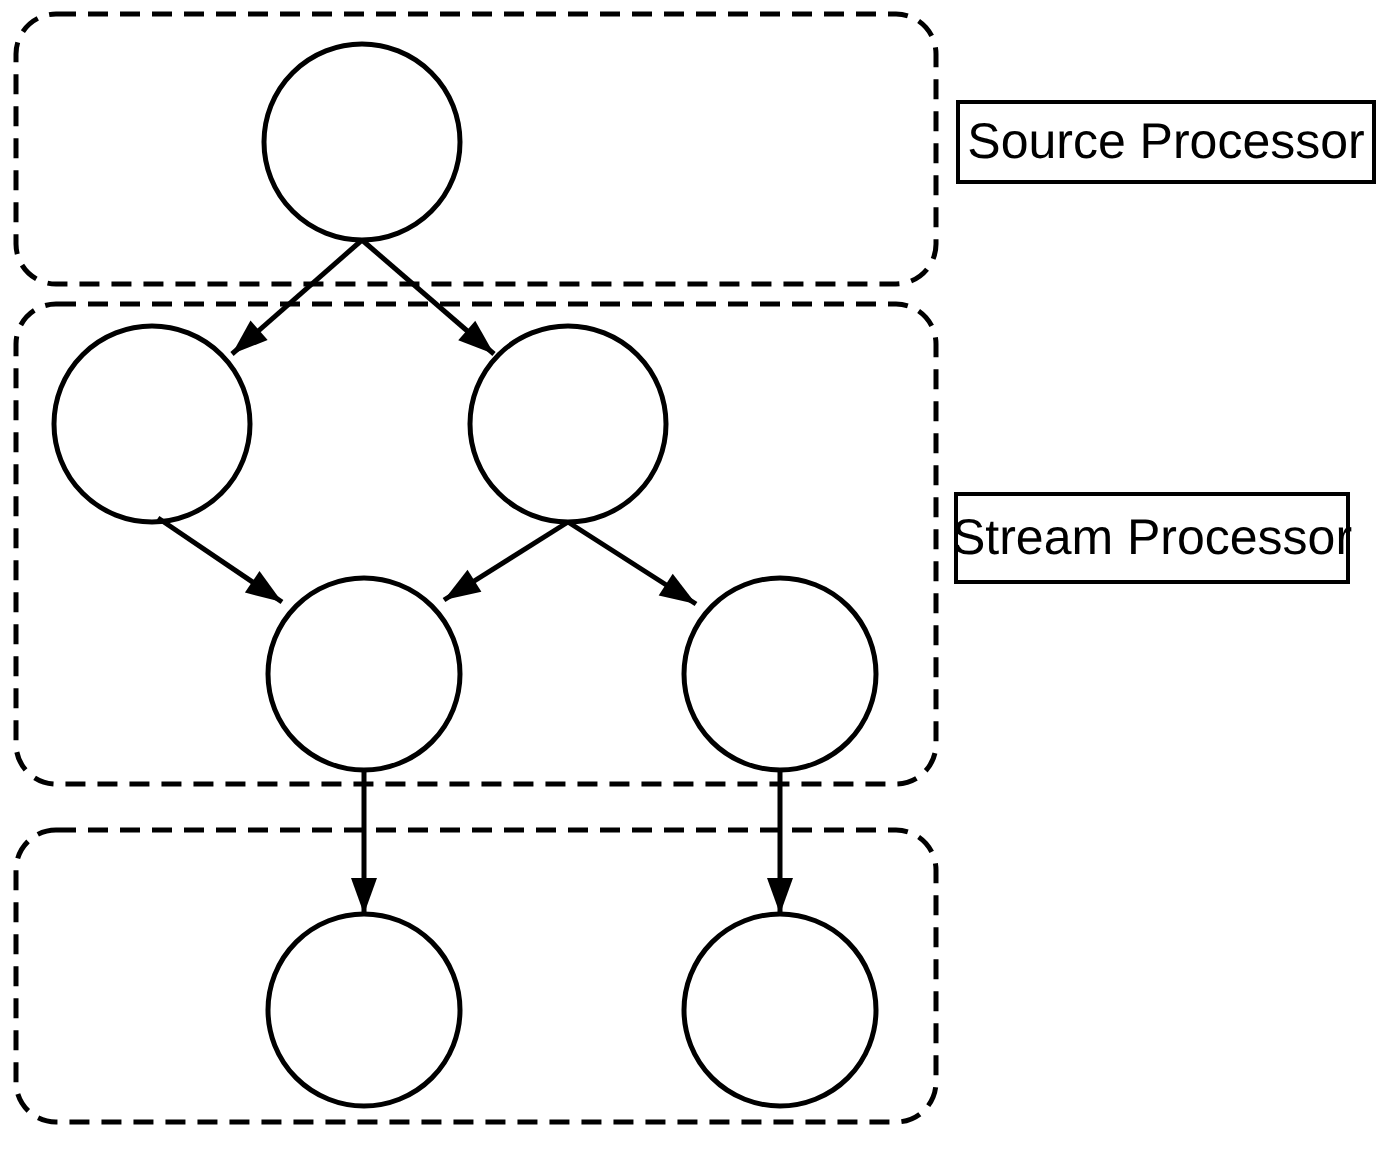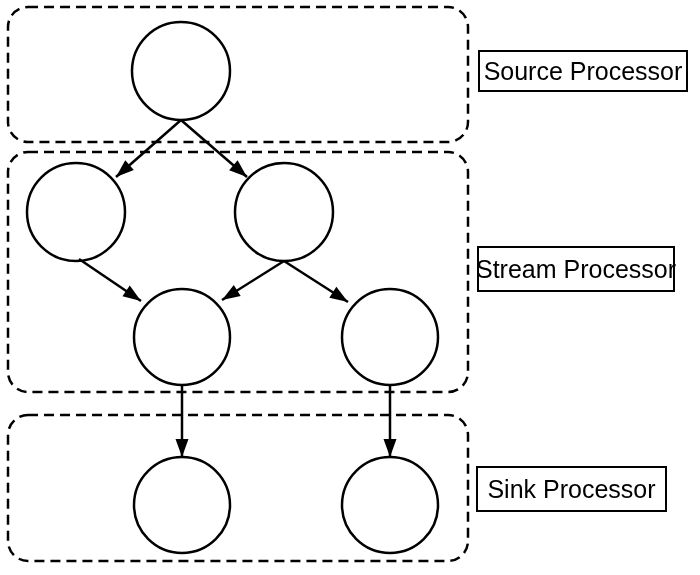--- a/index.html
+++ b/index.html
@@ -83,16 +83,13 @@
       <line x1="182" y1="386" x2="182" y2="457" class="edge-line" marker-end="url(#arrowhead)"></line>
       <line x1="390" y1="386" x2="390" y2="457" class="edge-line" marker-end="url(#arrowhead)"></line>
     </svg>
 
   <div class="label-box" style="left: 478px; top: 50px; width: 210px; height: 42px;">
     <span>Source Processor</span>
   </div>
   <div class="label-box" style="left: 477px; top: 246px; width: 198px; height: 46px;">
     <span>Stream Processor</span>
   </div>
-  <div class="label-box" style="left: 476px; top: 466px; width: 191px; height: 46px;">
-    <span>Sink Processor</span>
-  </div>
 </div>
 
 </body></html>

